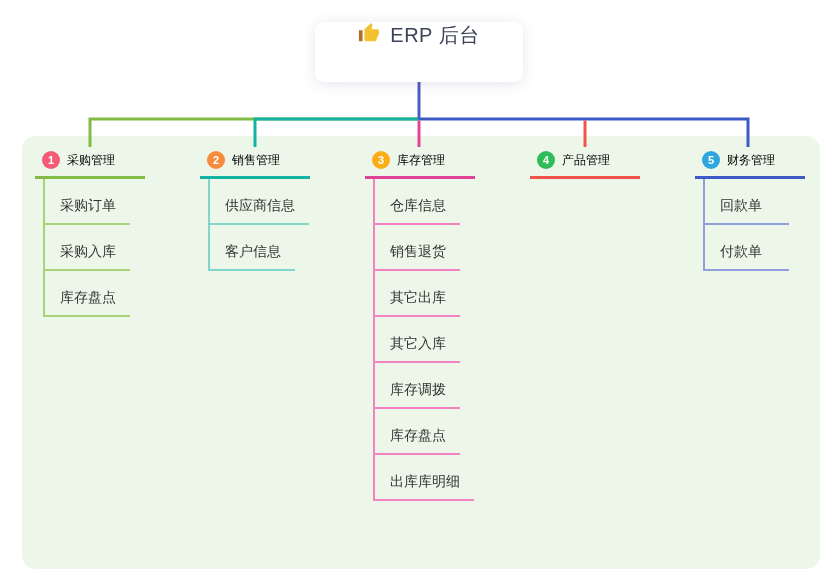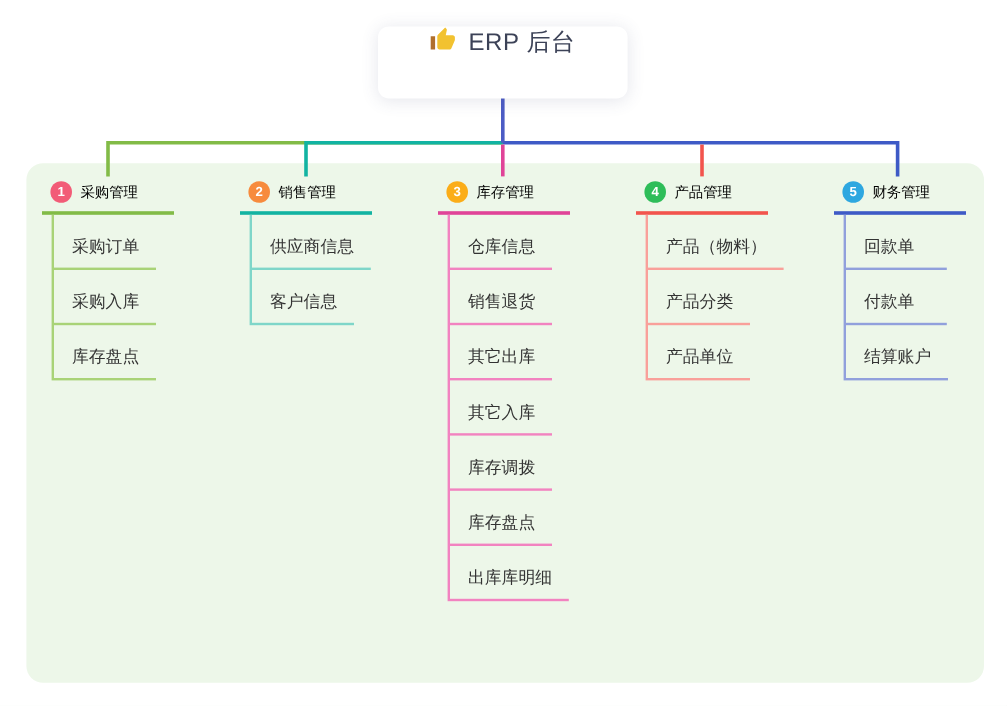--- a/index.html
+++ b/index.html
@@ -136,44 +136,30 @@
           <span>出库库明细</span>
         </div>
       </div>
   </section>
 
   <section class="branch" style="left: 530px; --line: #f2544d; --child-line: #f9a09a; --badge: #2ebd59;">
     <div class="branch-header">
       <span class="badge">4</span>
       <span class="branch-title">产品管理</span>
     </div>
-    <div class="children">
-        <div class="row">
-          <span>产品（物料）</span>
-        </div>
-        <div class="row">
-          <span>产品分类</span>
-        </div>
-        <div class="row">
-          <span>产品单位</span>
-        </div>
-      </div>
   </section>
 
   <section class="branch" style="left: 695px; --line: #3e5ac6; --child-line: #91a0dc; --badge: #2ea7e0;">
     <div class="branch-header">
       <span class="badge">5</span>
       <span class="branch-title">财务管理</span>
     </div>
     <div class="children">
         <div class="row">
           <span>回款单</span>
         </div>
         <div class="row">
           <span>付款单</span>
         </div>
-        <div class="row">
-          <span>结算账户</span>
-        </div>
       </div>
   </section>
 
 </div>
 
 </body></html>

